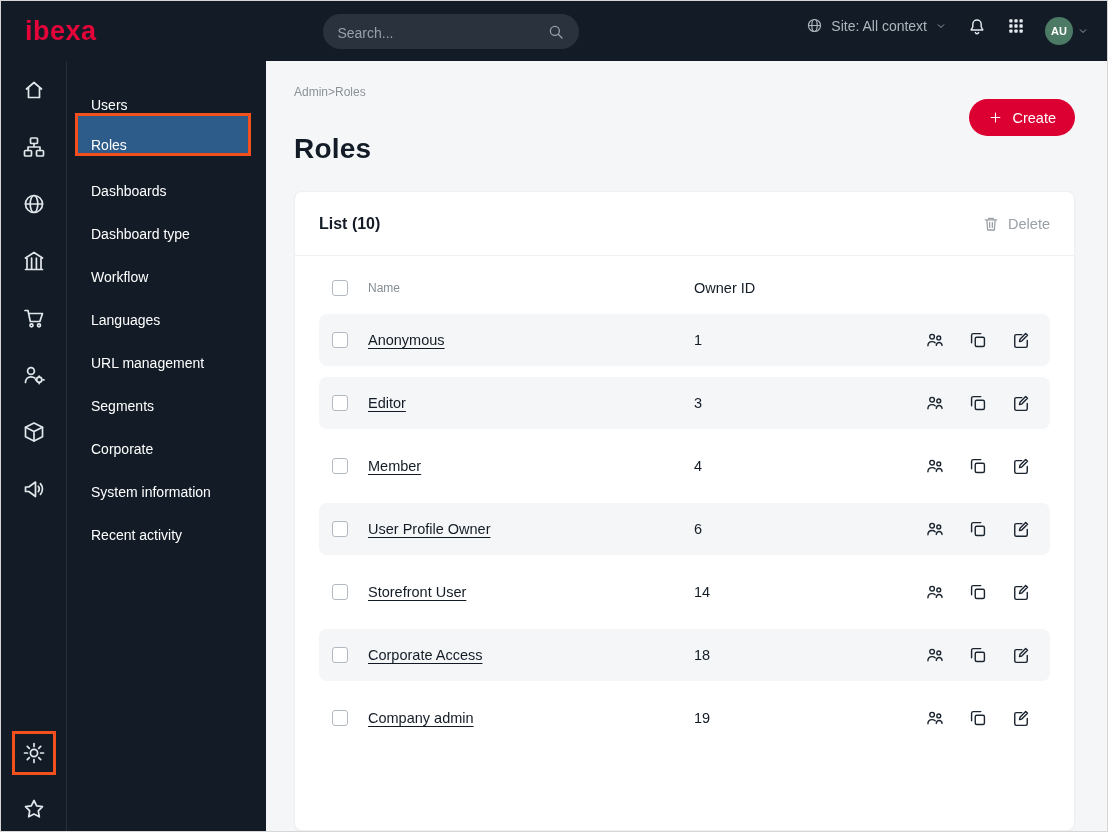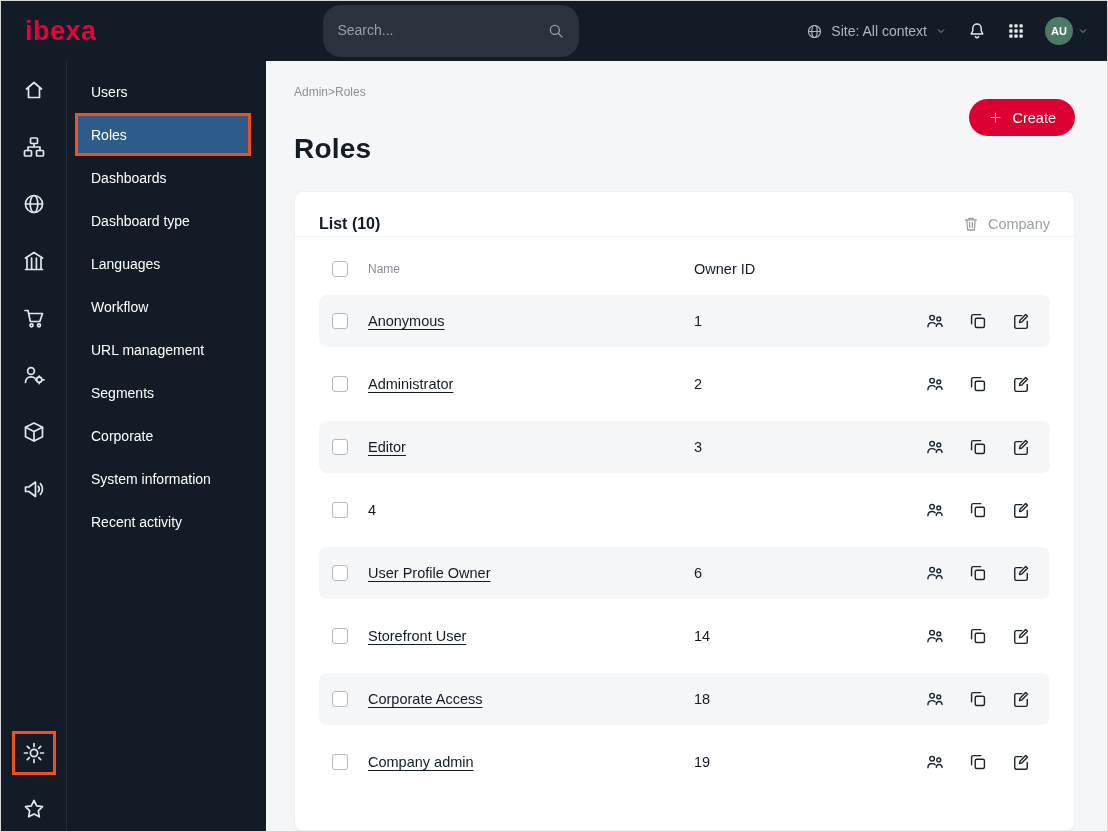--- a/index.html
+++ b/index.html
@@ -4,49 +4,49 @@
 <style>
   *{box-sizing:border-box;margin:0;padding:0}
   html,body{width:1108px;height:832px}
   body{font-family:"Liberation Sans",sans-serif;background:#fff}
   .page{width:1108px;height:832px;border:1px solid #d6d6d6;overflow:hidden;display:flex;flex-direction:column;background:#fff}
 
   
   .topbar{height:60px;background:#131c26;display:flex;align-items:center;padding:0 18px;flex:none}
   .logo{color:#e4043a;font-size:27px;font-weight:800;letter-spacing:.5px;margin-left:6px;line-height:1}
   .tb-spacer{flex:1}
-  .searchbox{width:256px;height:52px;background:#29323d;border-radius:18px;display:flex;align-items:flex-start;padding:17px 14px;color:#98a1aa}
+  .searchbox{width:256px;height:35px;background:#29323d;border-radius:18px;display:flex;align-items:flex-end;padding:8px 14px;color:#98a1aa}
   .searchbox input{flex:1;background:none;border:none;outline:none;color:#cfd4d9;font-size:14px;font-family:inherit}
   .searchbox input::placeholder{color:#98a1aa}
-  .tb-right{display:flex;align-items:center;gap:20px;color:#aeb6bd}
+  .tb-right{display:flex;align-items:flex-start;gap:20px;color:#aeb6bd}
   .site-ctx{display:flex;align-items:center;gap:8px;font-size:14px;color:#aeb6bd;cursor:pointer}
   .avatar-wrap{display:flex;align-items:center;gap:4px;cursor:pointer}
   .avatar{width:28px;height:28px;border-radius:50%;background:#4c7a64;color:#fff;font-size:11px;font-weight:700;display:flex;align-items:center;justify-content:center}
 
   
   .layout{flex:1;display:flex;min-height:0}
   .rail{width:66px;background:#131c26;display:flex;flex-direction:column;align-items:center;padding:17px 0 10px;color:#e2e7ec;flex:none;border-right:1px solid #242f3a}
   .rail .ricn{margin-bottom:33px;cursor:pointer}
   .rail .ricn:nth-child(8){margin-bottom:0}
   .rail-spacer{flex:1}
   .gear-box{width:44px;height:44px;border:3px solid #f4501e;display:flex;align-items:center;justify-content:center;margin-bottom:22px;cursor:pointer}
 
   .sidebar{width:199px;background:#131c26;padding-top:9px;color:#fff;flex:none}
-  .side-item{height:43px;display:flex;align-items:center;padding-left:24px;font-size:14px;font-weight:500;cursor:pointer;white-space:nowrap}
+  .side-item{height:43px;display:flex;align-items:flex-end;padding-left:24px;font-size:14px;font-weight:500;cursor:pointer;white-space:nowrap}
   .side-item.selected{background:#2e5c8a;border:3px solid #f4501e;margin:0 15px 0 8px;padding-left:13px}
 
   
   .main{flex:1;background:#f5f6f8;position:relative;padding:24px 32px 0 28px;overflow:hidden;min-width:0}
   .breadcrumb{display:flex;gap:0;font-size:12px;color:#8b9196;align-items:flex-start}
   .crumb{cursor:pointer}
   .create-btn{position:absolute;top:38px;right:32px;height:37px;background:#dc0032;color:#fff;border:none;border-radius:20px;display:flex;align-items:center;gap:9px;padding:0 19px;font-size:14.5px;font-weight:500;cursor:pointer;font-family:inherit}
   .page-title{margin-top:34px;font-size:28px;font-weight:700;color:#131c26;letter-spacing:.2px}
 
   .card{margin-top:26px;background:#fff;border:1px solid #eef0f2;border-radius:8px;min-height:640px;box-shadow:0 1px 2px rgba(18,28,38,.04)}
-  .card-head{display:flex;justify-content:space-between;align-items:center;padding:23px 24px 3px;border-bottom:1px solid #eef0f2}
+  .card-head{display:flex;justify-content:space-between;align-items:center;padding:23px 24px 22px;border-bottom:1px solid #eef0f2}
   .card-title{font-size:16px;font-weight:700;color:#131c26}
   .delete-btn{display:flex;align-items:center;gap:8px;color:#9aa0a6;font-size:14.5px;background:none;border:none;cursor:pointer;font-family:inherit}
 
   .tablewrap{padding:6px 24px 0}
   .thead{display:flex;align-items:center;height:52px;padding:0 13px;font-size:12px;color:#878d93}
   .trow{display:flex;align-items:center;height:52px;padding:0 13px;margin-bottom:11px;border-radius:8px}
   .trow.alt{background:#f5f6f8}
   .col-check{width:36px;display:flex;align-items:center}
   .col-name{width:326px}
   .col-id{flex:1;font-size:14.5px;color:#131c26}
@@ -237,24 +237,24 @@
       <div class="side-item selected">
           <span>Roles</span>
         </div>
       <div class="side-item">
           <span>Dashboards</span>
         </div>
       <div class="side-item">
           <span>Dashboard type</span>
         </div>
       <div class="side-item">
+          <span>Workflow</span>
+        </div>
+      <div class="side-item">
           <span>Languages</span>
-        </div>
-      <div class="side-item">
-          <span>Workflow</span>
         </div>
       <div class="side-item">
           <span>URL management</span>
         </div>
       <div class="side-item">
           <span>Segments</span>
         </div>
       <div class="side-item">
           <span>Corporate</span>
         </div>
@@ -282,21 +282,21 @@
 
       <h1 class="page-title">Roles</h1>
 
       <section class="card">
         <div class="card-head">
           <div class="card-title">List (10)</div>
           <button class="delete-btn">
             <svg class="ico s18">
                 <use href="#i-trash"></use>
               </svg>
-            <span>Company</span>
+            <span>Delete</span>
           </button>
         </div>
 
         <div class="tablewrap">
           <div class="thead">
             <span class="col-check">
                 <span class="checkbox"></span>
               </span>
             <span class="col-name">Name</span>
             <span class="col-id">Owner ID</span>
@@ -315,38 +315,20 @@
                 </svg>
               <svg class="ico s20 act">
                   <use href="#i-copy"></use>
                 </svg>
               <svg class="ico s20 act">
                   <use href="#i-edit"></use>
                 </svg>
             </span>
           </div>
 
-          <div class="trow">
-            <span class="col-check">
-                <span class="checkbox"></span>
-              </span>
-            <span class="col-name"><a class="name-link">Administrator</a></span>
-            <span class="col-id">2</span>
-            <span class="actions">
-              <svg class="ico s20 act">
-                  <use href="#i-assign"></use>
-                </svg>
-              <svg class="ico s20 act">
-                  <use href="#i-copy"></use>
-                </svg>
-              <svg class="ico s20 act">
-                  <use href="#i-edit"></use>
-                </svg>
-            </span>
-          </div>
 
           <div class="trow alt">
             <span class="col-check">
                 <span class="checkbox"></span>
               </span>
             <span class="col-name"><a class="name-link">Editor</a></span>
             <span class="col-id">3</span>
             <span class="actions">
               <svg class="ico s20 act">
                   <use href="#i-assign"></use>
@@ -357,20 +339,21 @@
               <svg class="ico s20 act">
                   <use href="#i-edit"></use>
                 </svg>
             </span>
           </div>
 
           <div class="trow">
             <span class="col-check">
                 <span class="checkbox"></span>
               </span>
+            <span class="col-name"><a class="name-link">Member</a></span>
             <span class="col-id">4</span>
             <span class="actions">
               <svg class="ico s20 act">
                   <use href="#i-assign"></use>
                 </svg>
               <svg class="ico s20 act">
                   <use href="#i-copy"></use>
                 </svg>
               <svg class="ico s20 act">
                   <use href="#i-edit"></use>

